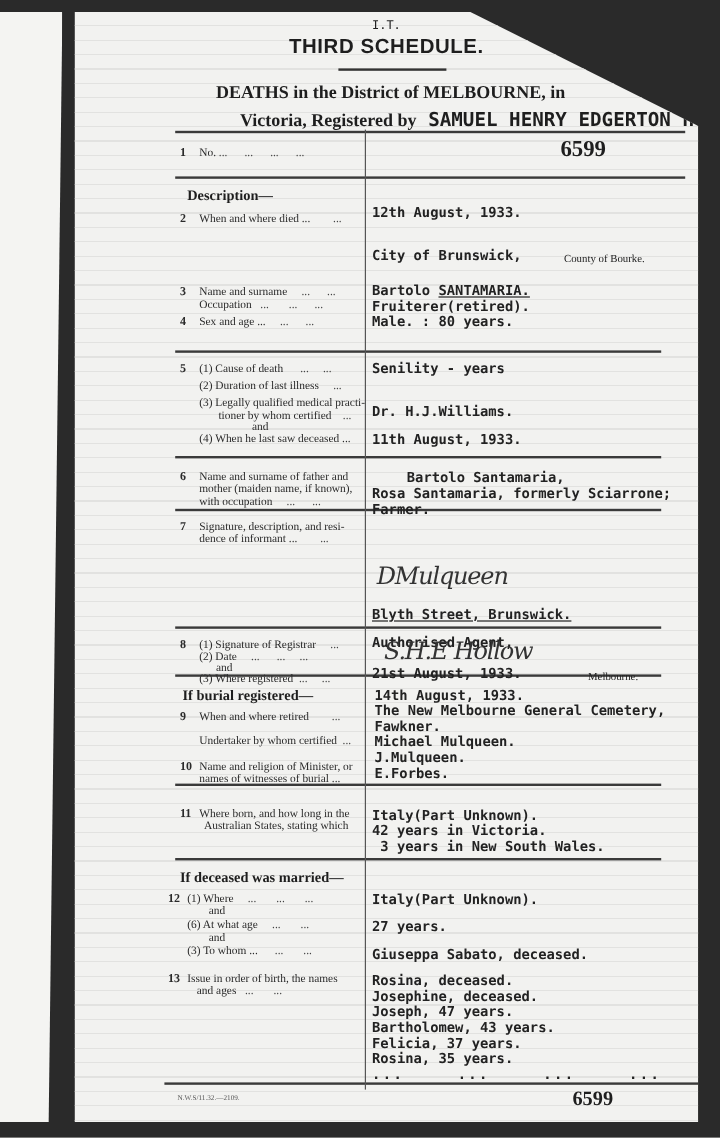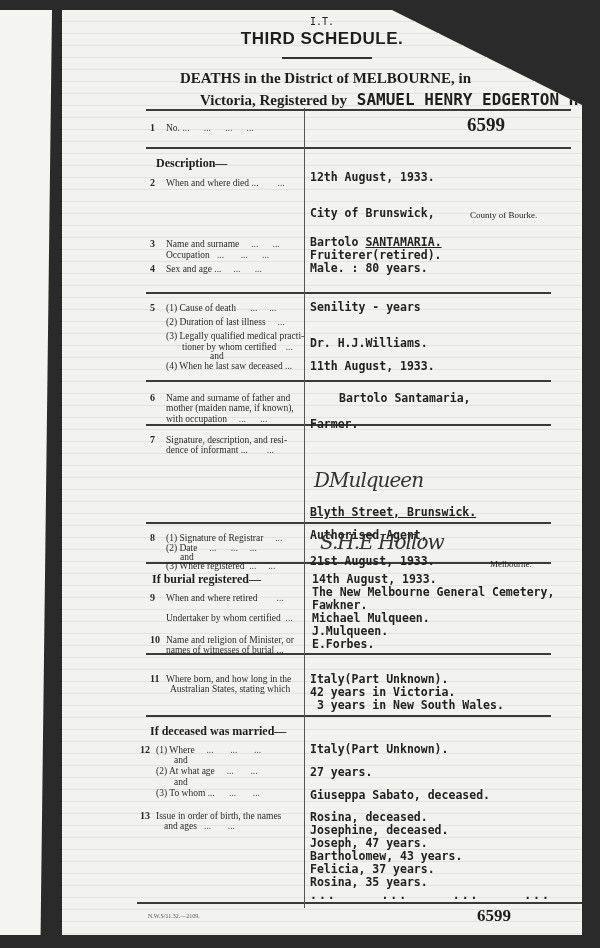--- a/index.html
+++ b/index.html
@@ -115,20 +115,21 @@
   <div class="tw" style="left:248px; top:350px;">11th August, 1933.</div>
 
   <div class="lab" style="left:88px; top:382px;">
     <span class="num">6</span><span>Name and surname of father and</span>
   </div>
   <div class="lab" style="left:104px; top:393px;">mother (maiden name, if known),</div>
   <div class="lab" style="left:104px; top:404px;">
     <span>with occupation</span><span class="dots">&nbsp;&nbsp;&nbsp;&nbsp;&nbsp;...&nbsp;&nbsp;&nbsp;&nbsp;&nbsp;&nbsp;...</span>
   </div>
   <div class="tw" style="left:248px; top:382px;margin-left:29px;">Bartolo Santamaria,</div>
+  <div class="tw" style="left:248px; top:395px;">Rosa Santamaria, formerly Sciarrone;</div>
   <div class="tw" style="left:248px; top:408px;">Farmer.</div>
 
   <div class="lab" style="left:88px; top:424px;">
     <span class="num">7</span><span>Signature, description, and resi-</span>
   </div>
   <div class="lab" style="left:104px; top:435px;">
     <span>dence of informant ...</span><span class="dots">&nbsp;&nbsp;&nbsp;&nbsp;&nbsp;&nbsp;&nbsp;&nbsp;...</span>
   </div>
   <div class="sig" style="left:252px; top:458px;">DMulqueen</div>
   <div class="tw" style="left:248px; top:483px;margin-top:36px;">Authorised Agent,</div>
@@ -173,21 +174,21 @@
   <div class="tw" style="left:248px; top:663px;">Italy(Part Unknown).</div>
   <div class="tw" style="left:248px; top:676px;">42 years in Victoria.</div>
   <div class="tw" style="left:248px; top:689px; white-space:pre;"> 3 years in New South Wales.</div>
 
   <div class="section-h" style="left:88px; top:714px;">If deceased was married—</div>
   <div class="lab" style="left:78px; top:734px;">
     <span class="num">12</span><span>(1) Where</span><span class="dots">&nbsp;&nbsp;&nbsp;&nbsp;&nbsp;...&nbsp;&nbsp;&nbsp;&nbsp;&nbsp;&nbsp;&nbsp;...&nbsp;&nbsp;&nbsp;&nbsp;&nbsp;&nbsp;&nbsp;...</span>
   </div>
   <div class="lab" style="left:112px; top:745px;">and</div>
   <div class="lab" style="left:94px; top:756px;">
-    <span>(2) At what age</span><span class="dots">&nbsp;&nbsp;&nbsp;&nbsp;&nbsp;...&nbsp;&nbsp;&nbsp;&nbsp;&nbsp;&nbsp;&nbsp;...</span>
+    <span>(6) At what age</span><span class="dots">&nbsp;&nbsp;&nbsp;&nbsp;&nbsp;...&nbsp;&nbsp;&nbsp;&nbsp;&nbsp;&nbsp;&nbsp;...</span>
   </div>
   <div class="lab" style="left:112px; top:767px;">and</div>
   <div class="lab" style="left:94px; top:778px;">
     <span>(3) To whom ...</span><span class="dots">&nbsp;&nbsp;&nbsp;&nbsp;&nbsp;&nbsp;...&nbsp;&nbsp;&nbsp;&nbsp;&nbsp;&nbsp;&nbsp;...</span>
   </div>
   <div class="tw" style="left:248px; top:733px;">Italy(Part Unknown).</div>
   <div class="tw" style="left:248px; top:756px;">27 years.</div>
   <div class="tw" style="left:248px; top:779px;">Giuseppa Sabato, deceased.</div>
 
   <div class="lab" style="left:78px; top:800px;">

